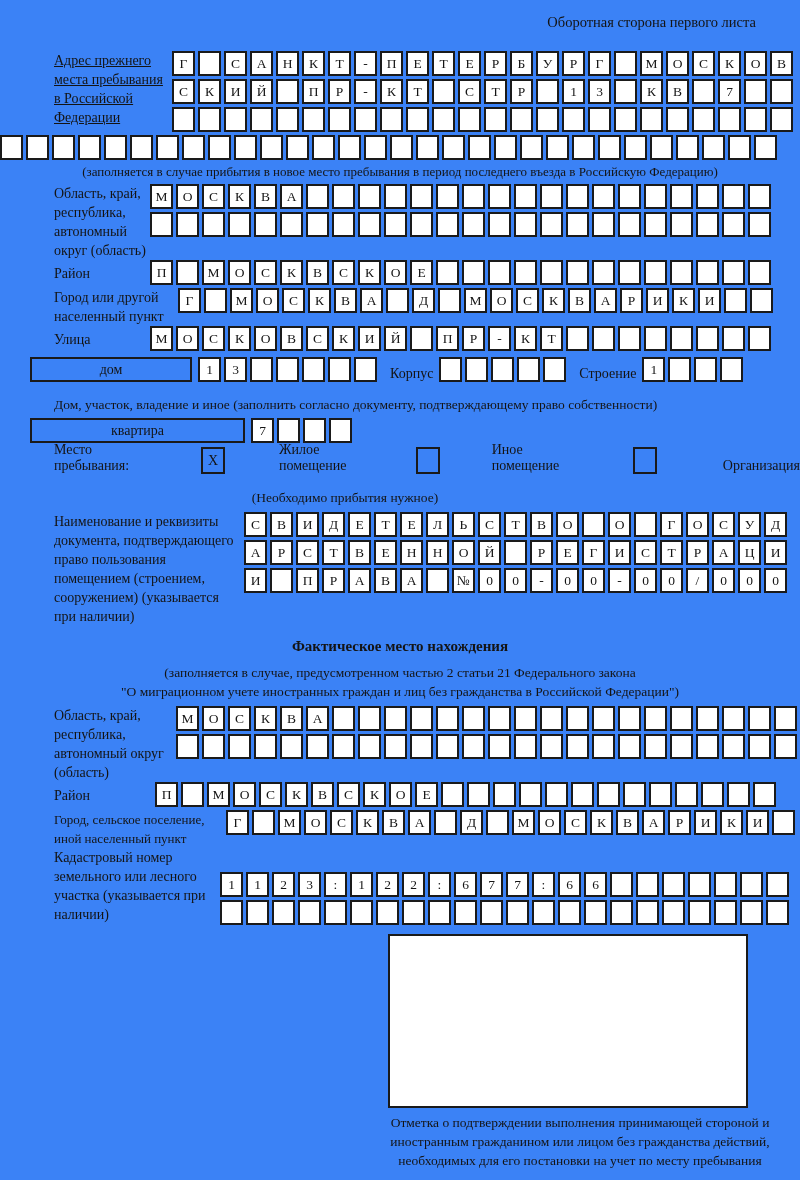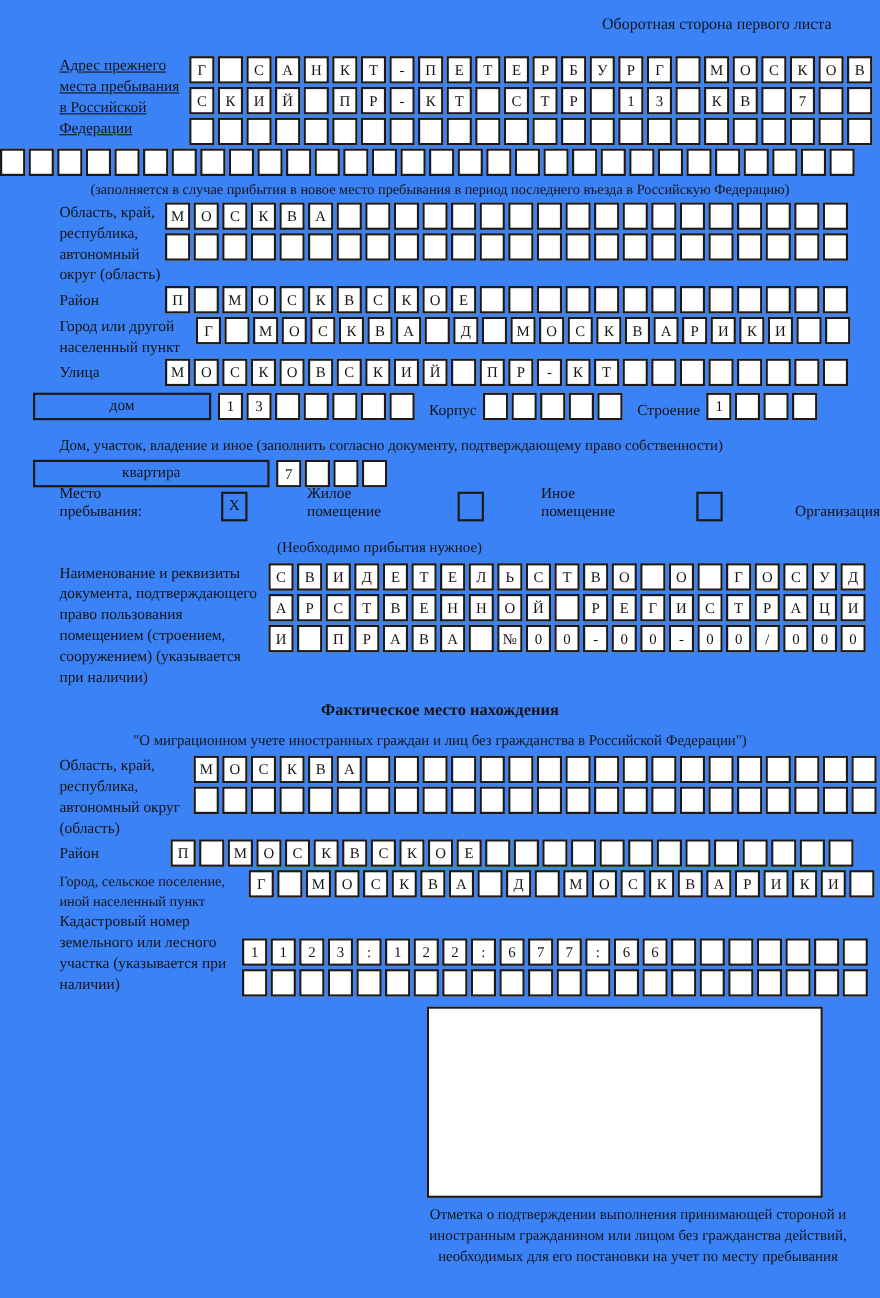--- a/index.html
+++ b/index.html
@@ -444,20 +444,21 @@
             <span class="cell">/</span>
             <span class="cell">0</span>
             <span class="cell">0</span>
             <span class="cell">0</span>
           </div>
       </div>
     </div>
   </section>
 
   <div class="sec-title" style="margin-top:12px">Фактическое место нахождения</div>
+  <div class="fact-note">(заполняется в случае, предусмотренном частью 2 статьи 21 Федерального закона</div>
   <div class="fact-note" style="margin-bottom:5px">"О миграционном учете иностранных граждан и лиц без гражданства в Российской Федерации")</div>
 
   <section>
     <div class="field">
       <div class="lbl w124">Область, край, республика, автономный округ (область)</div>
       <div>
         <div class="cell-row">
             <span class="cell">М</span>
             <span class="cell">О</span>
             <span class="cell">С</span>

